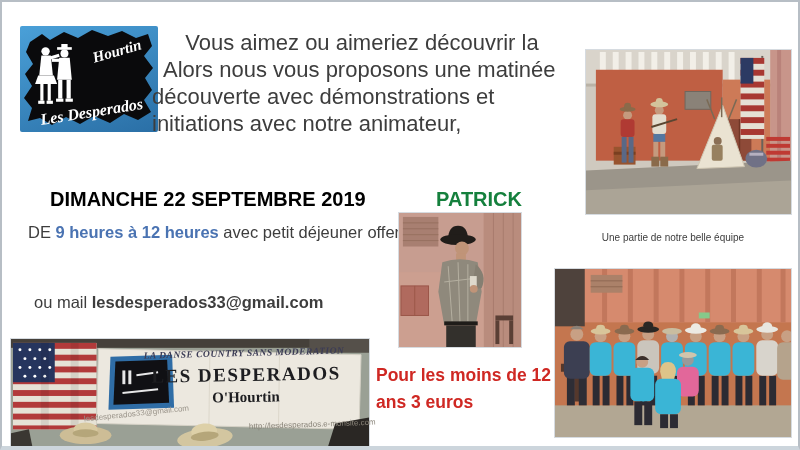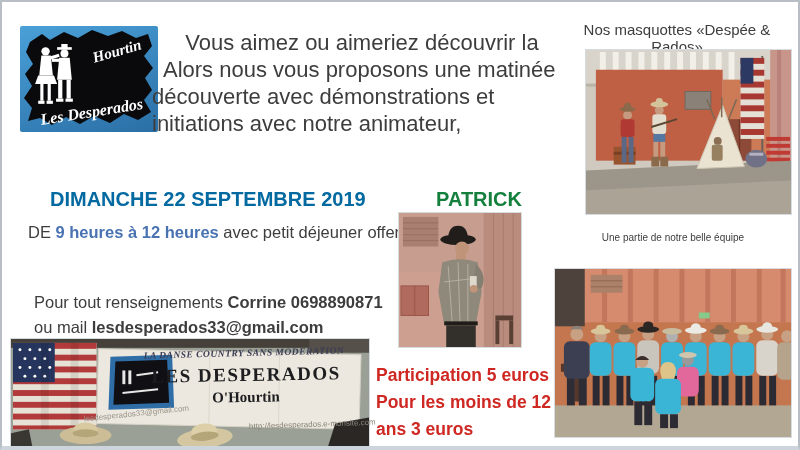--- a/index.html
+++ b/index.html
@@ -16,21 +16,21 @@
   .logo-name{position:absolute;left:8%;bottom:10%;width:88%;text-align:center;transform:rotate(-9deg);color:#fff;font:italic bold 16px "Liberation Serif",serif;white-space:nowrap;}
   
   .intro{left:150px;top:27px;width:420px;font-size:22px;line-height:27px;}
   .intro .c{text-align:center;}
   .intro .i{padding-left:11px;}
   
   .cap{font-size:15px;text-align:center;}
   .mascots-cap{left:560px;top:19px;width:230px;}
   .team-cap{left:552px;top:230px;width:238px;font-size:10px;}
   
-  .date{left:48px;top:186px;font-size:20px;font-weight:bold;color:#0369a1;}
+  .date{left:48px;top:186px;font-size:20px;font-weight:bold;color:#000000;}
   .time{left:26px;top:221px;font-size:16.5px;}
   .time b{color:#4a73b2;}
   .patrick{left:396px;top:186px;width:124px;text-align:right;font-size:20px;font-weight:bold;color:#15803d;}
   .prices{left:374px;top:360px;font-size:17.5px;font-weight:bold;color:#cf2823;line-height:27px;}
   
   .contact{left:32px;top:288px;font-size:16.5px;line-height:25px;}
   
   .photo{background:#fff;border:1px solid #d6dbe0;box-sizing:border-box;}
   .photo svg{display:block;width:100%;height:100%;}
   .mascots-photo{left:583px;top:47px;width:207px;height:166px;}
@@ -77,21 +77,20 @@
     <div class="logo-name">Les Desperados</div>
   </div>
 
   <div class="abs intro">
     <div class="c">Vous aimez ou aimeriez découvrir la</div>
     <div class="i">Alors nous vous proposons une matinée</div>
     <div>découverte avec démonstrations et</div>
     <div>initiations avec notre animateur,</div>
   </div>
 
-  <div class="abs cap mascots-cap">Nos masquottes «Despée &amp; Rados»</div>
 
   <div class="abs photo mascots-photo">
     <svg viewBox="0 0 207 166" preserveAspectRatio="none">
       <rect width="207" height="166" fill="#cfc9bf"></rect>
       <rect width="207" height="36" fill="#d9d4cb"></rect>
       <g fill="#f2efe8">
         <rect x="14" y="2" width="6" height="30"></rect>
           <rect x="27" y="2" width="6" height="30"></rect>
           <rect x="40" y="2" width="6" height="30"></rect>
           <rect x="53" y="2" width="6" height="30"></rect>
@@ -332,23 +331,20 @@
             <path d="M106,104 Q106,94 114,94 Q122,94 122,104 L120,112 108,112 Z" fill="#dec489"></path>
             <rect x="101" y="111" width="26" height="36" rx="6" fill="#3ab5d6"></rect>
             <rect x="106" y="147" width="8" height="14" fill="#2c2b33"></rect>
             <rect x="116" y="147" width="8" height="14" fill="#2c2b33"></rect>
           </g>
       </g>
     </svg>
   </div>
 
   <div class="abs contact">
-    <div>
-      <span>Pour tout renseignements </span><b>Corrine 0698890871</b>
-    </div>
     <div>
       <span>ou mail </span><b>lesdesperados33@gmail.com</b>
     </div>
   </div>
 
   <div class="abs photo banner-photo">
     <svg viewBox="0 0 360 112" preserveAspectRatio="none">
       <rect width="360" height="112" fill="#9aa095"></rect>
       <rect width="360" height="9" fill="#45403a"></rect>
       <rect x="300" width="60" height="14" fill="#55504a"></rect>
@@ -413,18 +409,17 @@
       <polygon points="0,96 18,92 22,112 0,112" fill="#3a3732"></polygon>
     </svg>
     <div class="bn bn-slogan">LA DANSE COUNTRY SANS MODERATION</div>
     <div class="bn bn-name">LES DESPERADOS</div>
     <div class="bn bn-loc">O'Hourtin</div>
     <div class="bn bn-mail">lesdesperados33@gmail.com</div>
     <div class="bn bn-web">http://lesdesperados.e-monsite.com</div>
   </div>
 
   <div class="abs prices">
-    <div>Participation 5 euros</div>
     <div>Pour les moins de 12</div>
     <div>ans 3 euros</div>
   </div>
 
 </div>
 
 </body></html>

